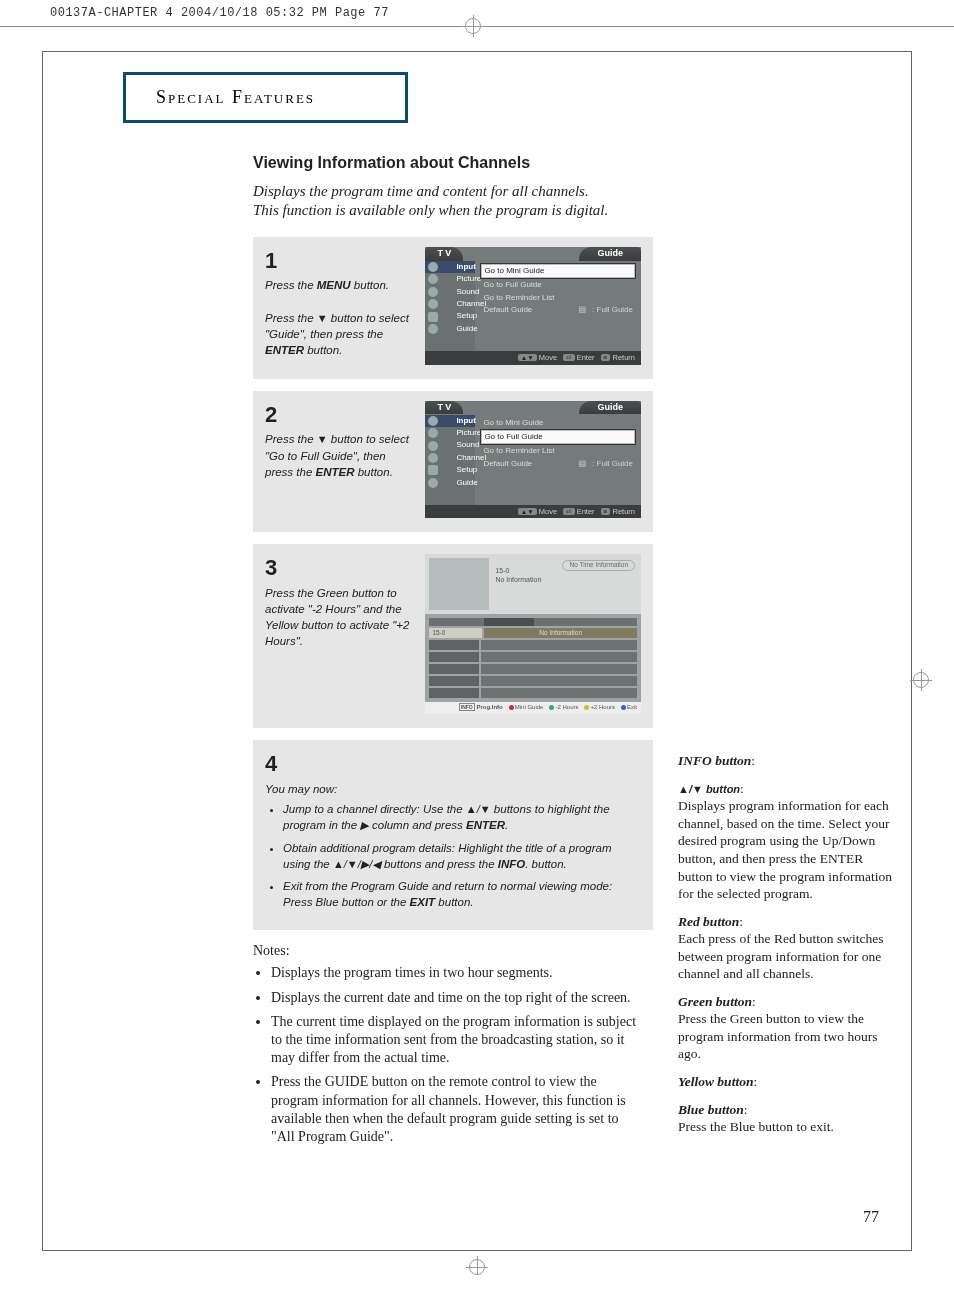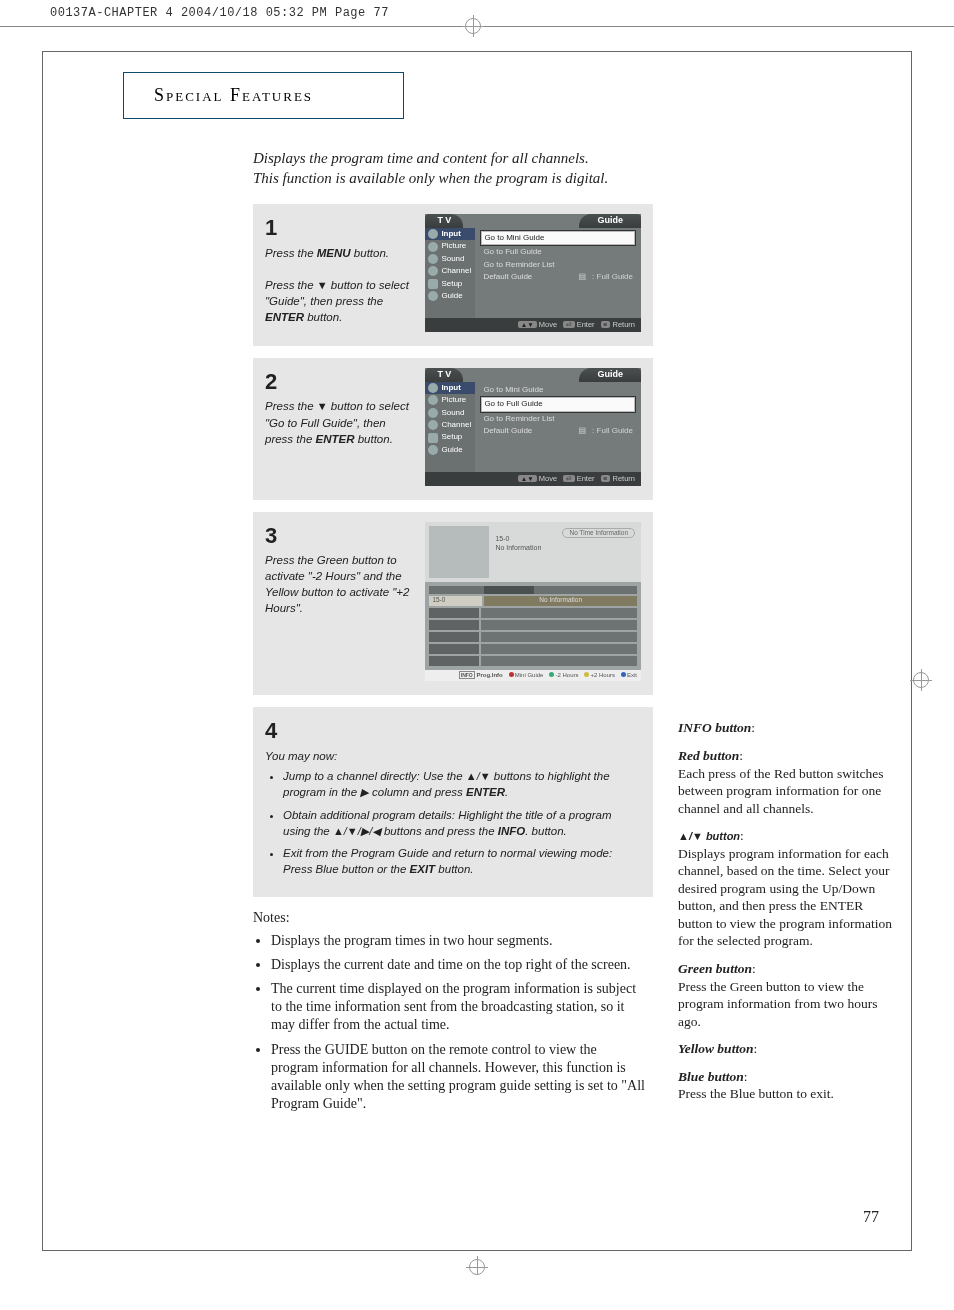--- a/index.html
+++ b/index.html
@@ -48,21 +48,21 @@
     border: 1px solid #666;
     padding: 20px 30px 30px;
     box-sizing: border-box;
     min-height: 1200px;
     position: relative;
   }
 
   
   .section-tab {
     display: inline-block;
-    border: 1px solid #0c4a6e;
+    border: 3px solid #0c4a6e;
     padding: 12px 90px 12px 30px;
     font-variant: small-caps;
     letter-spacing: 2px;
     font-size: 18px;
     color: #000;
     margin-left: 50px;
   }
 
   .content {
     margin-left: 180px;
@@ -134,21 +134,21 @@
   .osd-body { display: flex; min-height: 90px; }
   .osd-side {
     width: 50px;
     background: #6b7070;
     display: flex;
     flex-direction: column;
   }
   .osd-side-item {
     display: flex;
     align-items: center;
-    gap: 3px;
+    gap: 18px;
     padding: 1px 3px;
     font-size: 8px;
   }
   .osd-side-item.active { background: #3b4b6b; font-weight: bold; }
   .osd-side-icon {
     width: 10px;
     height: 10px;
     border-radius: 50%;
     background: #9aa;
     display: inline-block;
@@ -358,20 +358,21 @@
   </div>
 
 <div class="page-frame">
 
   <div class="side-crops"></div>
   <div class="right-crop"></div>
 
   <div class="section-tab">Special Features</div>
 
   <div class="content">
+    <div class="title">Viewing Information about Channels</div>
     <div class="intro">
       <span>Displays the program time and content for all channels.</span><br>
       <span>This function is available only when the program is digital.</span>
     </div>
 
     <div class="step-panel">
       <div class="step-left">
         <div class="step-num">1</div>
         <div class="step-text">
           <span>Press the </span><span class="b">MENU</span><span> button.</span>
@@ -569,35 +570,35 @@
       </div>
     </div>
 
     <div class="lower">
       <div class="notes-col">
         <div>Notes:</div>
         <ul>
           <li>Displays the program times in two hour segments.</li>
           <li>Displays the current date and time on the top right of the screen.</li>
           <li>The current time displayed on the program information is subject to the time information sent from the broadcasting station, so it may differ from the actual time.</li>
-          <li>Press the GUIDE button on the remote control to view the program information for all channels. However, this function is available only when the setting program guide setting is set to "All Program Guide".</li>
+          <li>Press the GUIDE button on the remote control to view the program information for all channels. However, this function is available then when the default program guide setting is set to "All Program Guide".</li>
         </ul>
       </div>
 
       <div class="side-col">
         <div class="side-block">
           <span class="lbl">INFO button</span>:<br>
         </div>
         <div class="side-block">
+          <span class="lbl tri">▲/▼ button</span>:<br>
+          <span>Displays program information for each channel, based on the time. Select your desired program using the Up/Down button, and then press the ENTER button to view the program information for the selected program.</span>
+        </div>
+        <div class="side-block">
           <span class="lbl">Red button</span>:<br>
           <span>Each press of the Red button switches between program information for one channel and all channels.</span>
-        </div>
-        <div class="side-block">
-          <span class="lbl tri">▲/▼ button</span>:<br>
-          <span>Displays program information for each channel, based on the time. Select your desired program using the Up/Down button, and then press the ENTER button to view the program information for the selected program.</span>
         </div>
         <div class="side-block">
           <span class="lbl">Green button</span>:<br>
           <span>Press the Green button to view the program information from two hours ago.</span>
         </div>
         <div class="side-block">
           <span class="lbl">Yellow button</span>:<br>
         </div>
         <div class="side-block">
           <span class="lbl">Blue button</span>:<br>

